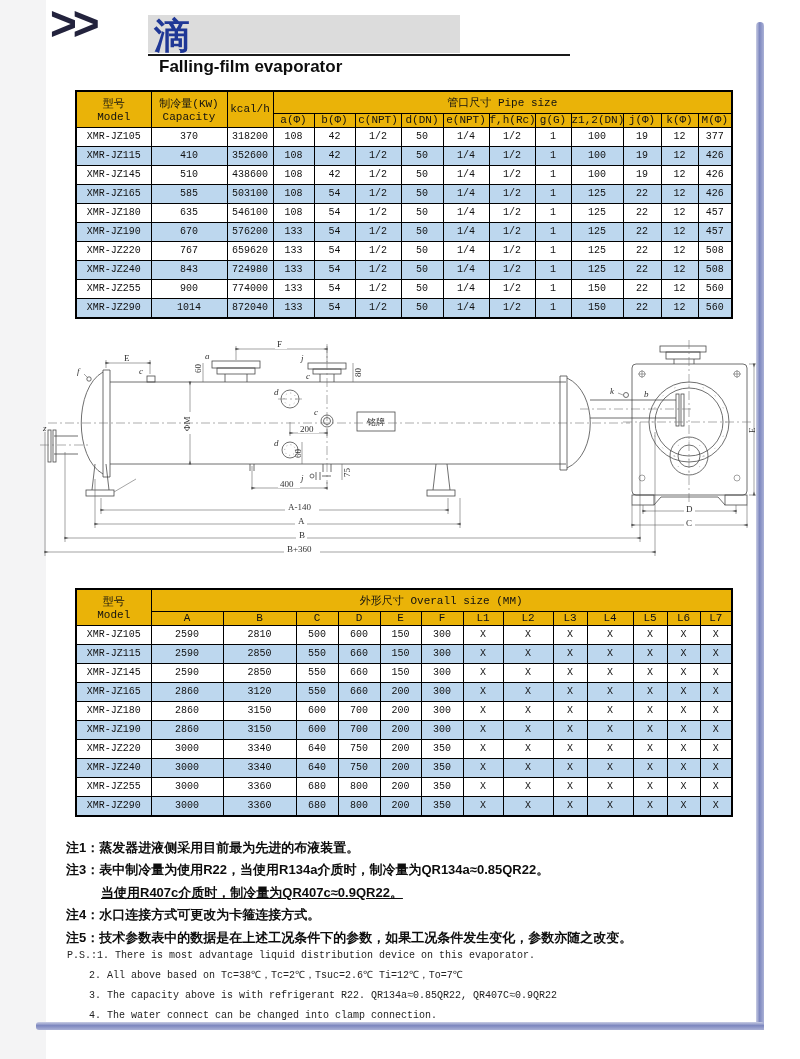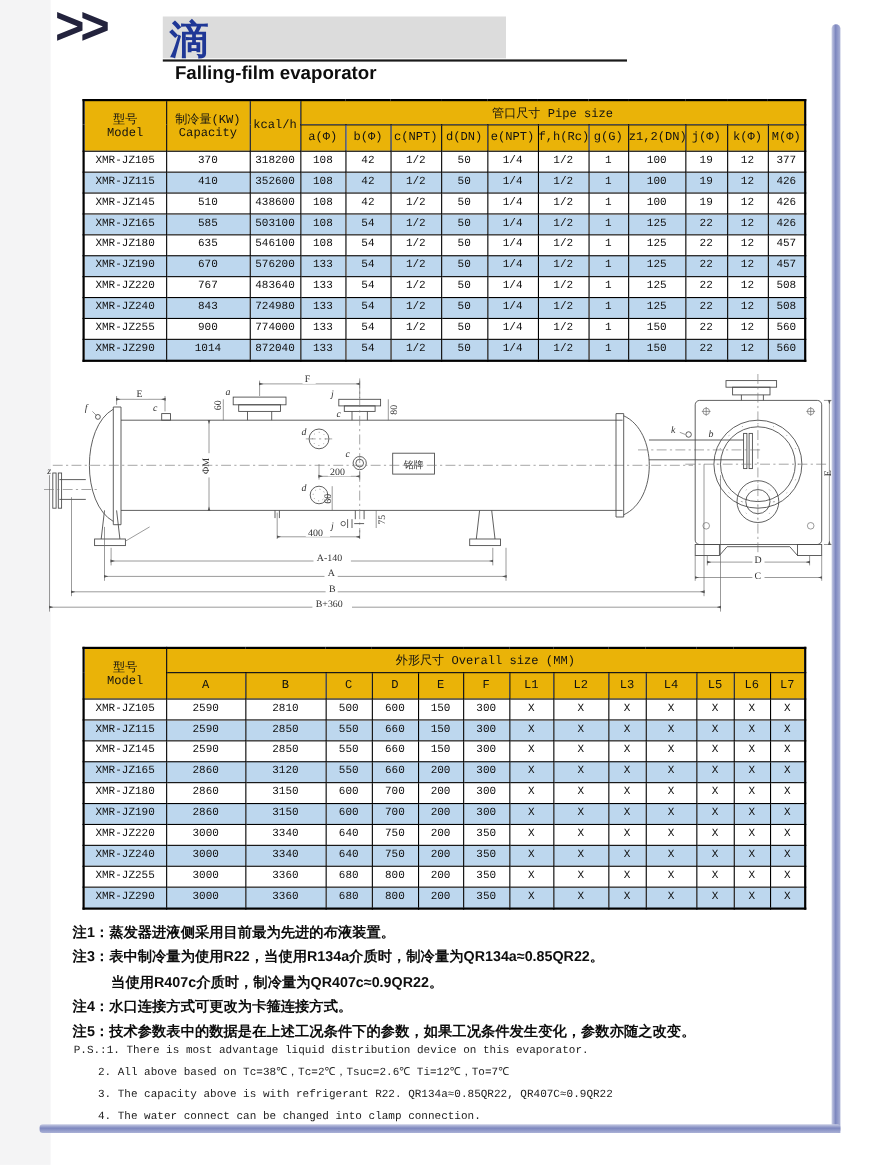--- a/index.html
+++ b/index.html
@@ -23,35 +23,35 @@
   
   table.spec{position:absolute;left:75px;border-collapse:collapse;table-layout:fixed;
              border:2px solid #000;font-family:"Liberation Mono",monospace;}
   table.spec th,table.spec td{border:1px solid #000;text-align:center;vertical-align:middle;
              padding:0;font-size:10px;font-weight:normal;overflow:hidden;white-space:nowrap;}
   table.spec th{background:#eab308;font-size:11px;}
   table.spec td{height:18px;background:#ffffff;}
   table.spec tr.alt td{background:#bdd7ee;}
   #pipe-table{top:90px;width:656px;}
   #overall-table{top:588px;width:656px;}
-  .th2{height:24px;}
+  .th2{height:14px;}
   .th1{height:22px;}
   
   .drawing{position:absolute;left:40px;top:332px;width:720px;height:230px;}
   .drawing svg{width:100%;height:100%;}
   .dline{stroke:#4a4a4a;stroke-width:0.8;fill:none;}
   .dthin{stroke:#666;stroke-width:0.6;fill:none;}
   .dcl{stroke:#777;stroke-width:0.6;fill:none;stroke-dasharray:9 3 2 3;}
   .dtxt{font-family:"Liberation Serif",serif;font-size:9px;fill:#333;}
   .dita{font-family:"Liberation Serif",serif;font-style:italic;font-size:9px;fill:#333;}
   .wbg{fill:#ffffff;}
   
   .notes-zh{position:absolute;left:66px;top:837px;font-size:13px;font-weight:bold;
             line-height:22.4px;color:#0d0d0d;}
-  .notes-zh .cont{padding-left:35px;}
+  .notes-zh .cont{padding-left:35px;text-decoration:underline;}
   .notes-en{position:absolute;left:67px;top:946px;font-size:10px;line-height:20px;color:#222;
             font-family:"Liberation Mono",monospace;}
   .notes-en .cont{padding-left:22px;}
 </style>
 </head>
 <body>
 
 <div class="page">
   <div class="left-shade"></div>
   <div class="frame-right"></div>
@@ -195,21 +195,21 @@
           <td>1/2</td>
           <td>1</td>
           <td>125</td>
           <td>22</td>
           <td>12</td>
           <td>457</td>
         </tr>
         <tr>
           <td>XMR-JZ220</td>
           <td>767</td>
-          <td>483640</td>
+          <td>659620</td>
           <td>133</td>
           <td>54</td>
           <td>1/2</td>
           <td>50</td>
           <td>1/4</td>
           <td>1/2</td>
           <td>1</td>
           <td>125</td>
           <td>22</td>
           <td>12</td>

